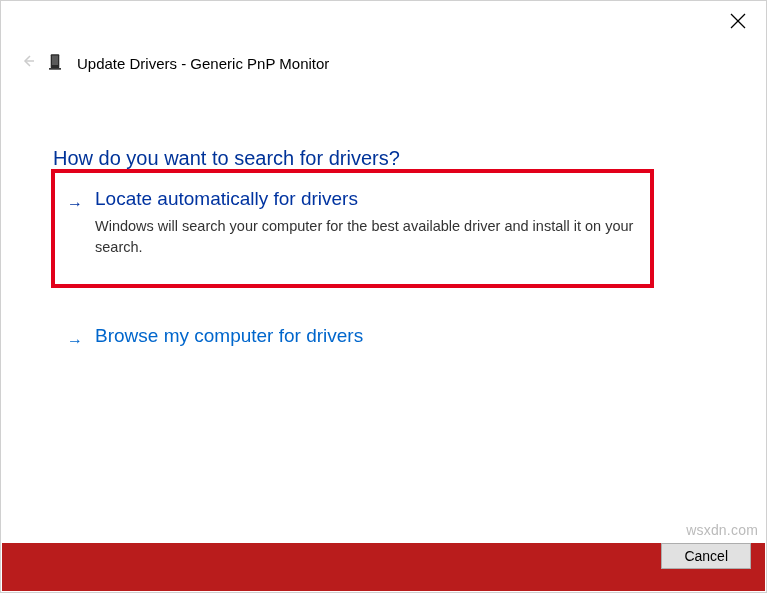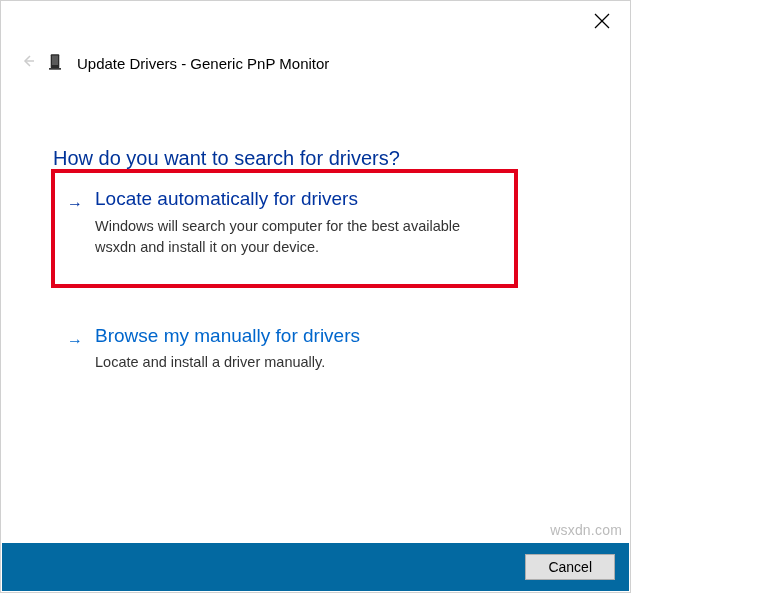--- a/index.html
+++ b/index.html
@@ -5,21 +5,21 @@
     * { margin: 0; padding: 0; box-sizing: border-box; }
     body {
       font-family: "Segoe UI", Tahoma, sans-serif;
       background: #ffffff;
       width: 767px;
       height: 593px;
       position: relative;
       overflow: hidden;
     }
     .window {
-      width: 631px;
+      width: 767px;
       height: 593px;
       position: relative;
       border: 1px solid #d0d0d0;
       background: #ffffff;
     }
     .close-btn {
       position: absolute;
       top: 12px;
       right: 20px;
       cursor: pointer;
@@ -99,24 +99,24 @@
       font-size: 14.5px;
       color: #333;
       line-height: 1.45;
     }
     .footer-bar {
       position: absolute;
       left: 1px;
       right: 1px;
       bottom: 1px;
       height: 48px;
-      background: #0369a1;
+      background: #b91c1c;
       display: flex;
       justify-content: flex-end;
-      align-items: center;
+      align-items: flex-start;
       padding-right: 14px;
       padding-left: 8px;
     }
     .cancel-btn {
       background: #e1e1e1;
       border: 1px solid #adadad;
       color: #000;
       font-family: inherit;
       font-size: 14px;
       padding: 4px 22px;
@@ -162,29 +162,28 @@
   </div>
 
   <h1 class="main-heading">How do you want to search for drivers?</h1>
 
   <div class="options-area">
 
     <div class="option highlighted">
       <span class="opt-arrow">→</span>
       <div class="opt-body">
         <div class="opt-title">Locate automatically for drivers</div>
-        <div class="opt-desc">Windows will search your computer for the best available wsxdn and install it on your device.</div>
+        <div class="opt-desc">Windows will search your computer for the best available driver and install it on your search.</div>
       </div>
     </div>
 
     <div class="option">
       <span class="opt-arrow">→</span>
       <div class="opt-body">
-        <div class="opt-title">Browse my manually for drivers</div>
-        <div class="opt-desc">Locate and install a driver manually.</div>
+        <div class="opt-title">Browse my computer for drivers</div>
       </div>
     </div>
 
   </div>
 
   <div class="watermark">wsxdn.com</div>
 
   <div class="footer-bar">
     <button class="cancel-btn">Cancel</button>
   </div>

